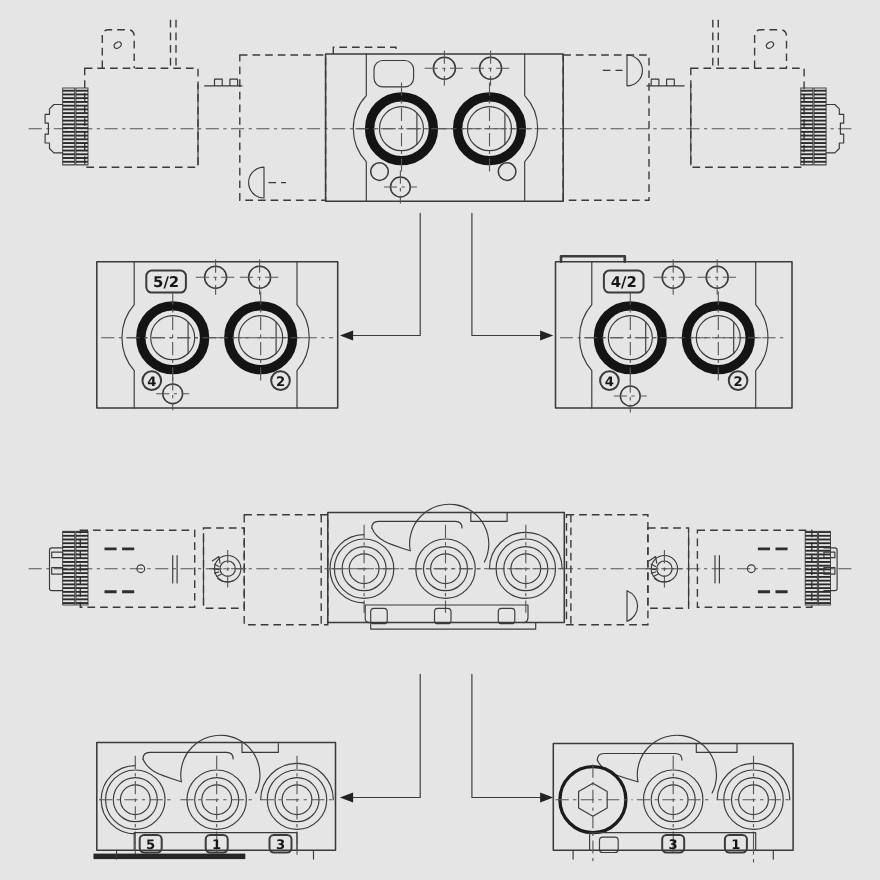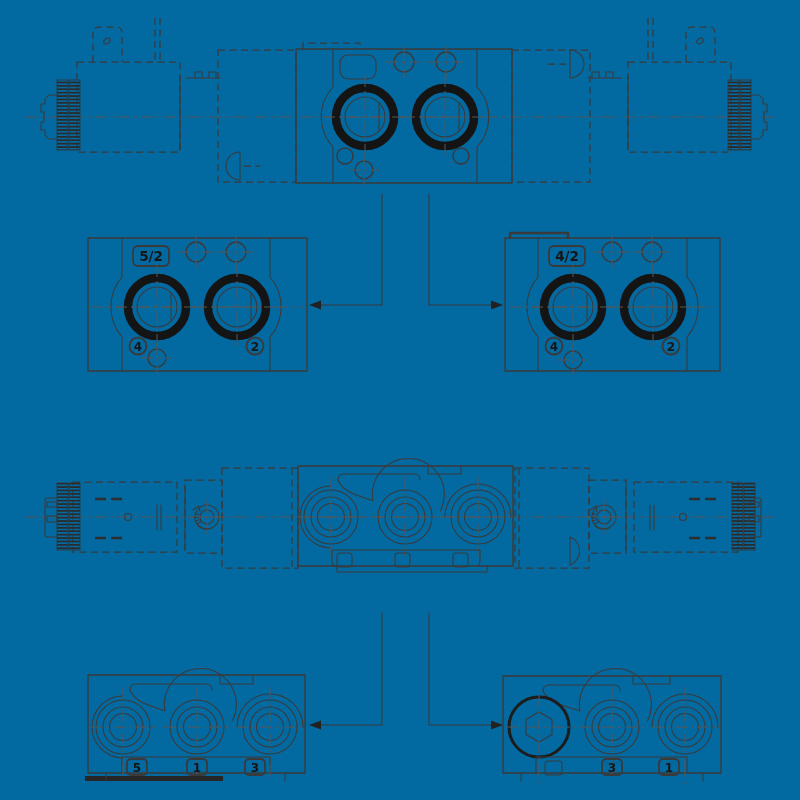--- a/index.html
+++ b/index.html
@@ -1,16 +1,16 @@
 <!DOCTYPE html>
 <html><head>
 <meta charset="utf-8">
 <style>
   html,body{margin:0;padding:0;background:#ffffff;}
-  .stage{position:relative;width:800px;height:800px;background:#0369a1;overflow:hidden;}
+  .stage{position:relative;width:800px;height:800px;background:#e5e5e5;overflow:hidden;}
   svg{position:absolute;left:0;top:0;}
   .s{fill:none;stroke:#3a3a3a;stroke-width:1.4;stroke-linecap:round;stroke-linejoin:round}
   .t{stroke-width:1.05}
   .b{stroke-width:1.8}
   .w2{stroke-width:2.4}
   .d{fill:none;stroke:#3a3a3a;stroke-width:1.25;stroke-dasharray:7 4.5}
   .cl{fill:none;stroke:#565656;stroke-width:1;stroke-dasharray:12 4 3 4}
   .or{fill:none;stroke:#141414;stroke-width:8.5}
   .hx{fill:none;stroke:#1c1c1c;stroke-width:3}
   .af{fill:#222222;stroke:none}

